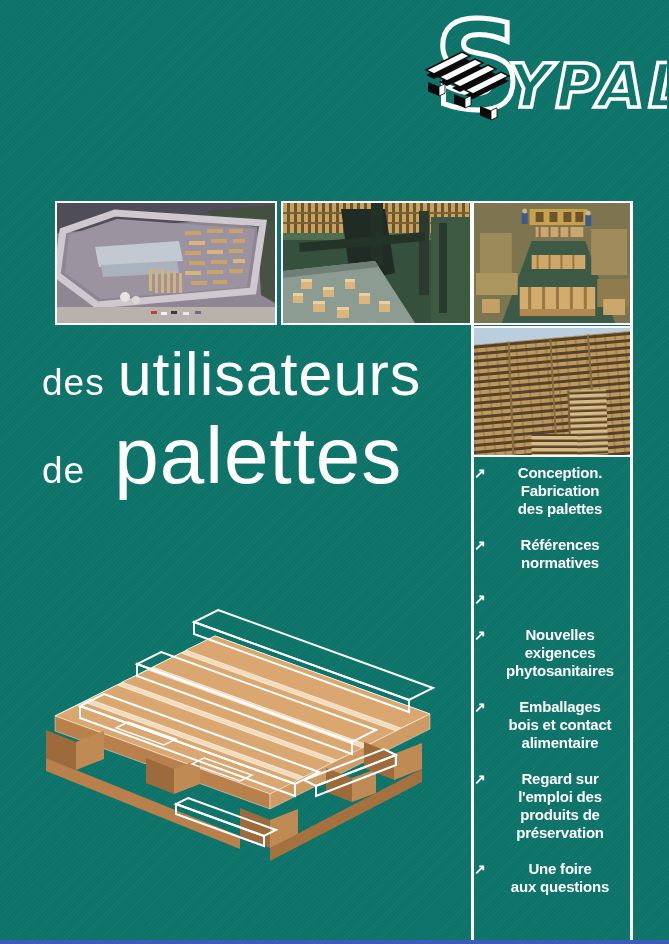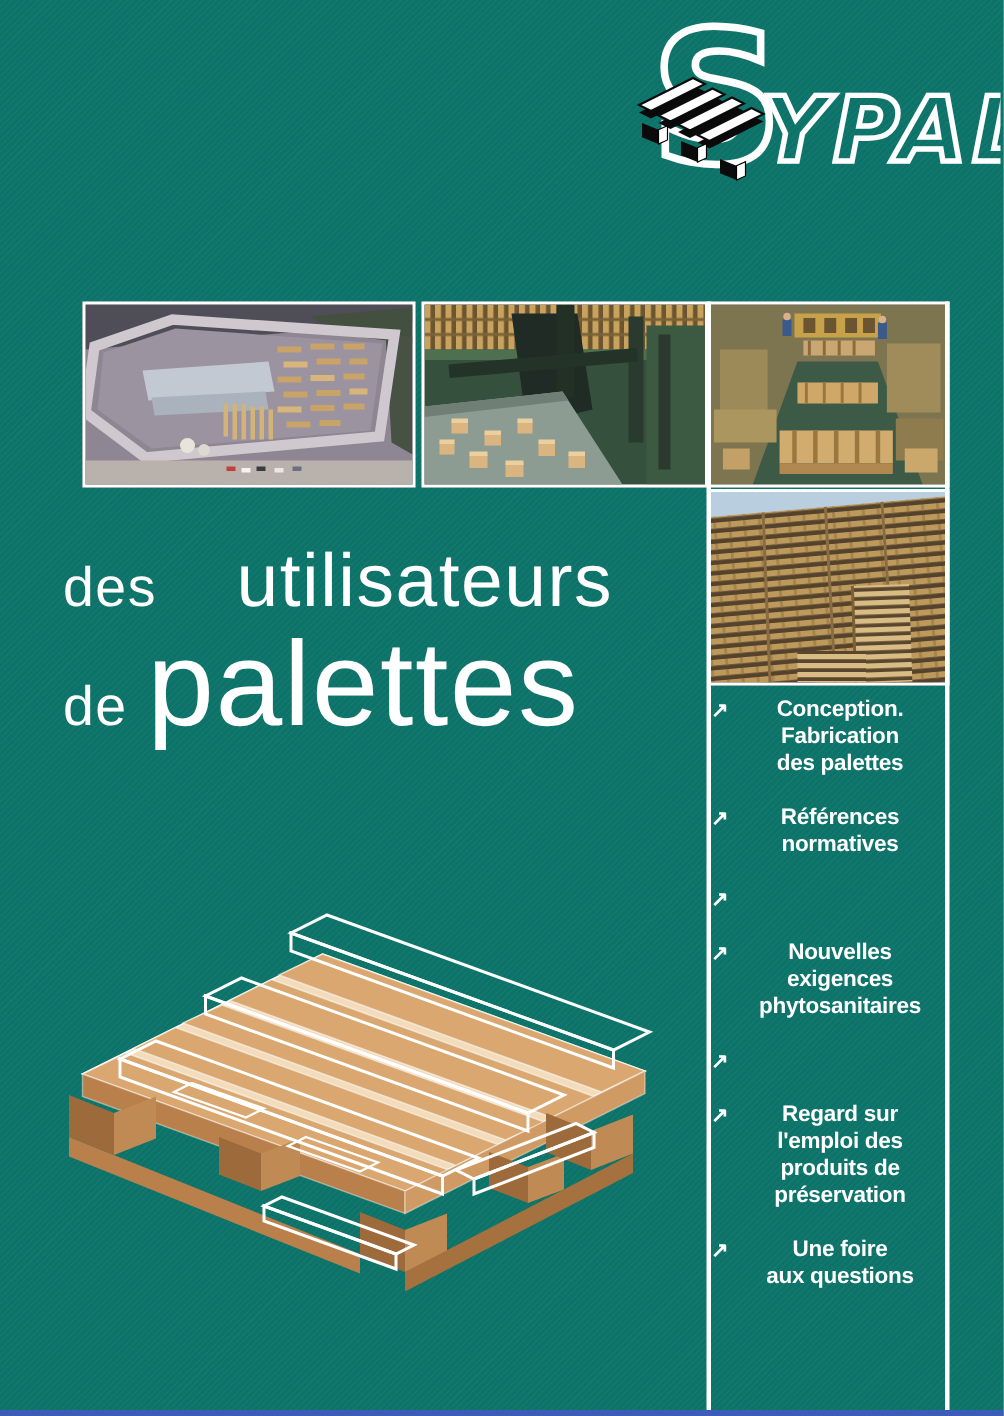--- a/index.html
+++ b/index.html
@@ -25,25 +25,25 @@
   #photo-aerial{left:55px;top:201px;width:218px;height:120px;}
   #photo-machine{left:281px;top:201px;width:187px;height:120px;}
   #photo-line{left:472px;top:201px;width:157px;height:120px;}
   #photo-stacks{left:472px;top:326px;width:157px;height:127px;}
   
   .vline{position:absolute;top:201px;width:3px;height:740px;background:#fff;}
   #vline-left{left:471px;}
   #vline-right{left:630px;}
   
   .headline{left:42px;display:flex;align-items:baseline;gap:13px;color:#fff;letter-spacing:1px;line-height:1;}
-  #headline-1{top:362px;}
+  #headline-1{top:344px;}
   #headline-2{top:416px;}
   .h-small{font-size:37px;}
-  #headline-1 .h-big{font-size:50px;margin-left:40px;}
-  #headline-2 .h-big{font-size:80px;}
+  #headline-1 .h-big{font-size:61px;}
+  #headline-2 .h-big{font-size:80px;margin-left:16px;}
   
   #topics{left:474px;top:464px;width:154px;color:#fff;}
   .topic{display:grid;grid-template-columns:18px 1fr;margin-bottom:18px;}
   .topic-arrow{font-size:14px;font-weight:bold;line-height:18px;}
   .topic-text{font-size:15px;line-height:18px;font-weight:bold;white-space:pre-line;letter-spacing:-0.2px;text-align:center;}
   
   #pallet-drawing{left:8px;top:572px;width:450px;height:305px;}
   
   #bottom-rule{left:0;bottom:0;width:669px;height:4px;background:#3b5cb8;}
 </style>
@@ -280,20 +280,23 @@
       <span class="topic-arrow">↗</span>
     </div>
     <div class="topic">
       <span class="topic-arrow">↗</span>
       <span class="topic-text">Nouvelles
 exigences
 phytosanitaires</span>
     </div>
     <div class="topic">
       <span class="topic-arrow">↗</span>
+      <span class="topic-text">Emballages
+bois et contact
+alimentaire</span>
     </div>
     <div class="topic">
       <span class="topic-arrow">↗</span>
       <span class="topic-text">Regard sur
 l'emploi des
 produits de
 préservation</span>
     </div>
     <div class="topic">
       <span class="topic-arrow">↗</span>

